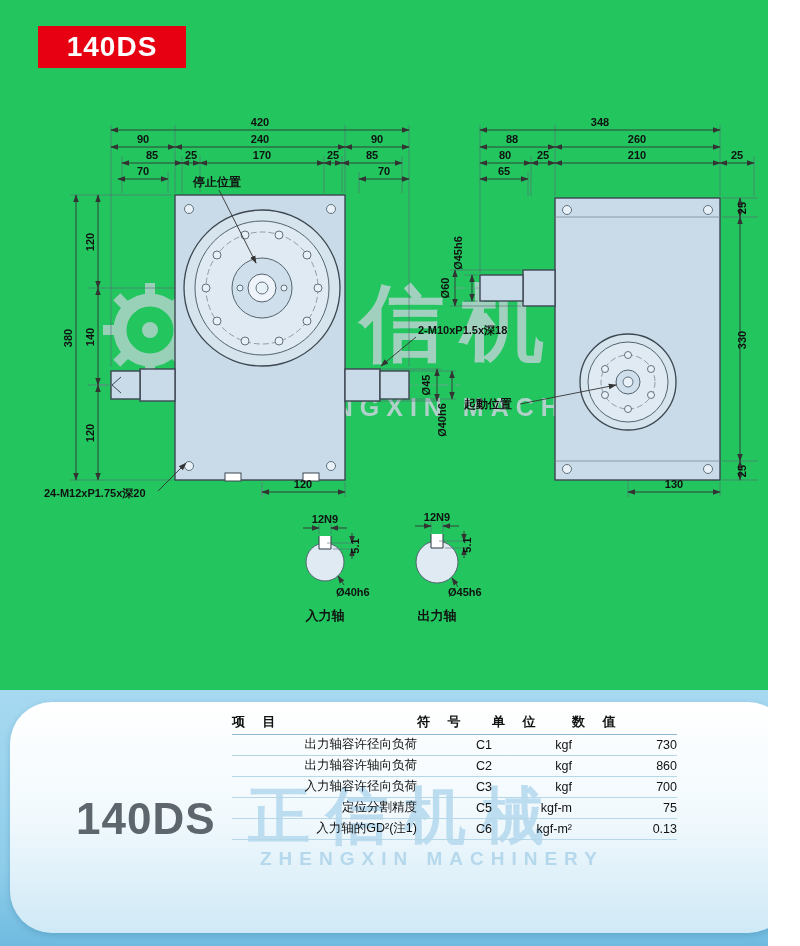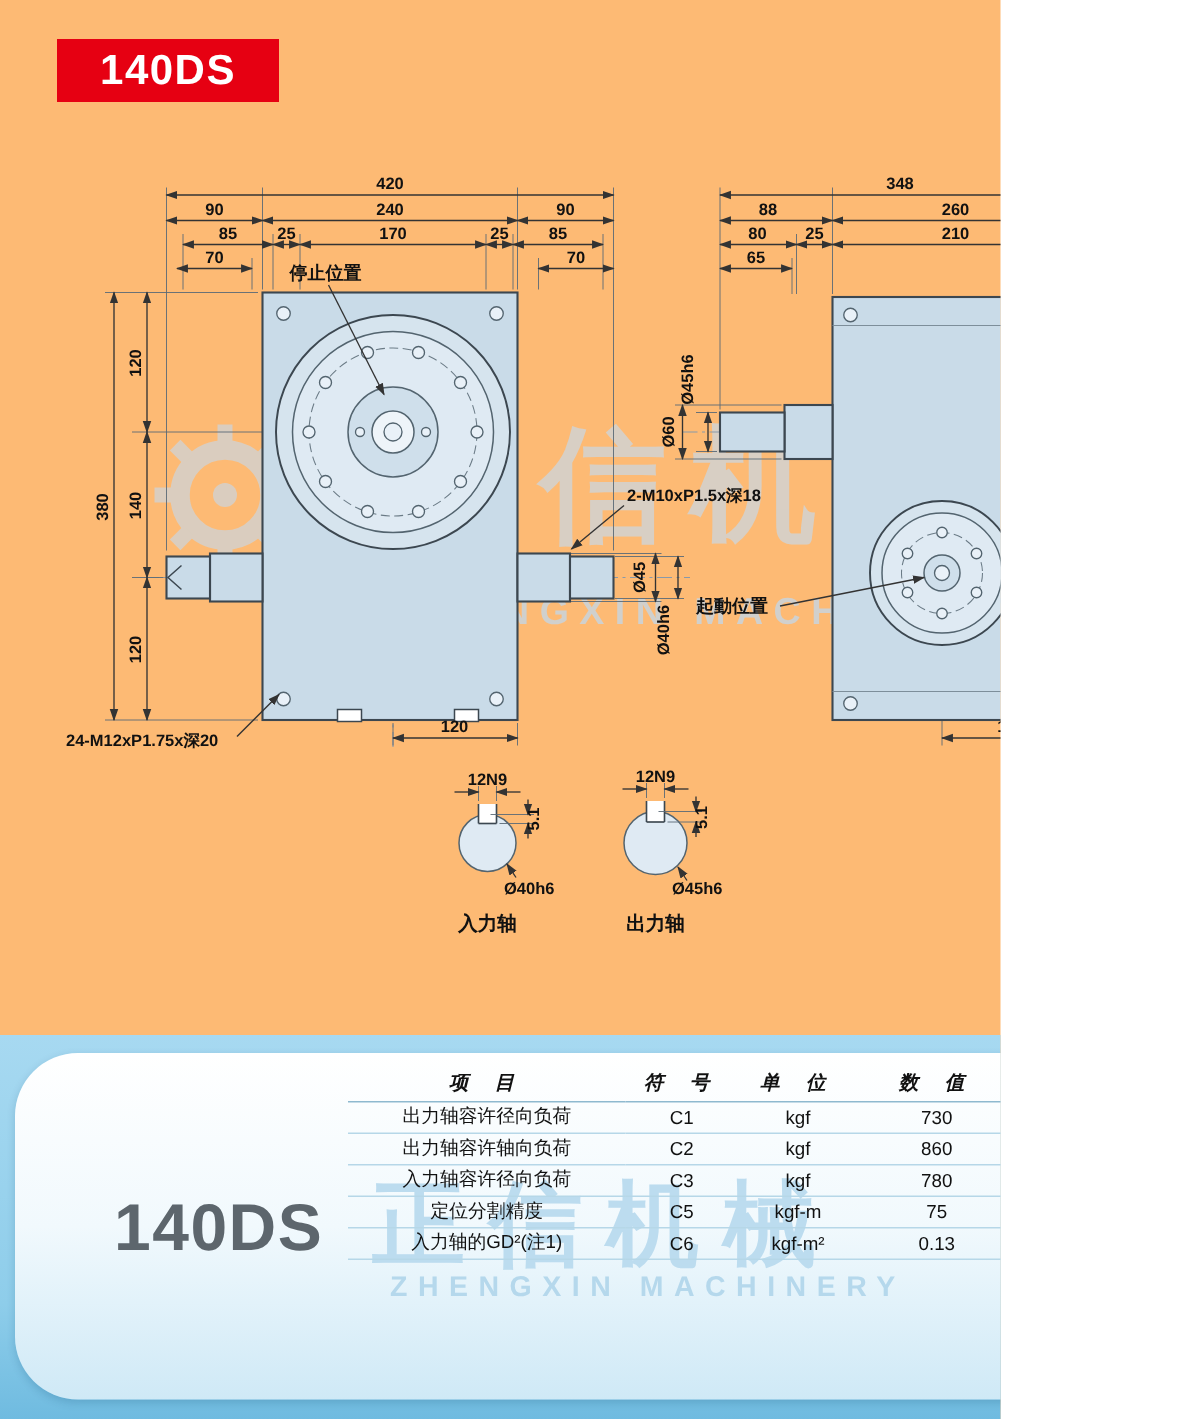--- a/index.html
+++ b/index.html
@@ -1,19 +1,19 @@
 <!DOCTYPE html>
 <html><head>
 <meta charset="utf-8">
 <style>
   * { margin:0; padding:0; box-sizing:border-box; }
   html,body { background:#fff; }
   .page {
-    position:relative; width:667px; height:946px; overflow:hidden;
-    background:#fdba74; font-family:"Liberation Sans", sans-serif;
+    position:relative; width:768px; height:946px; overflow:hidden;
+    background:#22c55e; font-family:"Liberation Sans", sans-serif;
   }
   
   .badge {
     position:absolute; left:38px; top:26px; width:148px; height:42px;
     background:#e60012; color:#fff; display:flex; align-items:center; justify-content:center;
     font-weight:bold; font-size:28px; letter-spacing:1px;
   }
   
   svg.drawing { position:absolute; left:0; top:0; }
   svg .body   { fill:#c9dbe8; stroke:#3c4750; stroke-width:1.4; }
@@ -51,24 +51,24 @@
   }
   .wm-cn-b { position:absolute; left:238px; top:72px; font-size:62px; font-weight:bold;
              color:#bcdcef; letter-spacing:16px; z-index:0; }
   .wm-en-b { position:absolute; left:250px; top:146px; font-size:19px; font-weight:bold;
              color:#b5d8ec; letter-spacing:7px; z-index:0; }
   table.spec-table {
     position:absolute; left:222px; top:8px; width:445px; border-collapse:collapse; z-index:1;
   }
   table.spec-table th {
     font-size:13px; font-weight:bold; color:#111; letter-spacing:7px; height:24px;
-    border-bottom:1px solid #8fb9cf; text-align:center; white-space:nowrap;font-style:italic;
+    border-bottom:1px solid #8fb9cf; text-align:left; white-space:nowrap;
   }
   table.spec-table td {
-    font-size:12.5px; color:#111; height:21px; text-align:center;
+    font-size:12.5px; color:#111; height:21px; text-align:right;
     border-bottom:1px solid #b6d7e8; white-space:nowrap;
   }
 </style>
 </head>
 <body>
 
 <div class="page">
 
   <div class="badge">
     <span>140DS</span>
@@ -372,21 +372,21 @@
           <tr>
             <td>出力轴容许轴向负荷</td>
             <td>C2</td>
             <td>kgf</td>
             <td>860</td>
           </tr>
           <tr>
             <td>入力轴容许径向负荷</td>
             <td>C3</td>
             <td>kgf</td>
-            <td>780</td>
+            <td>700</td>
           </tr>
           <tr>
             <td>定位分割精度</td>
             <td>C5</td>
             <td>kgf-m</td>
             <td>75</td>
           </tr>
           <tr>
             <td>入力轴的GD²(注1)</td>
             <td>C6</td>

